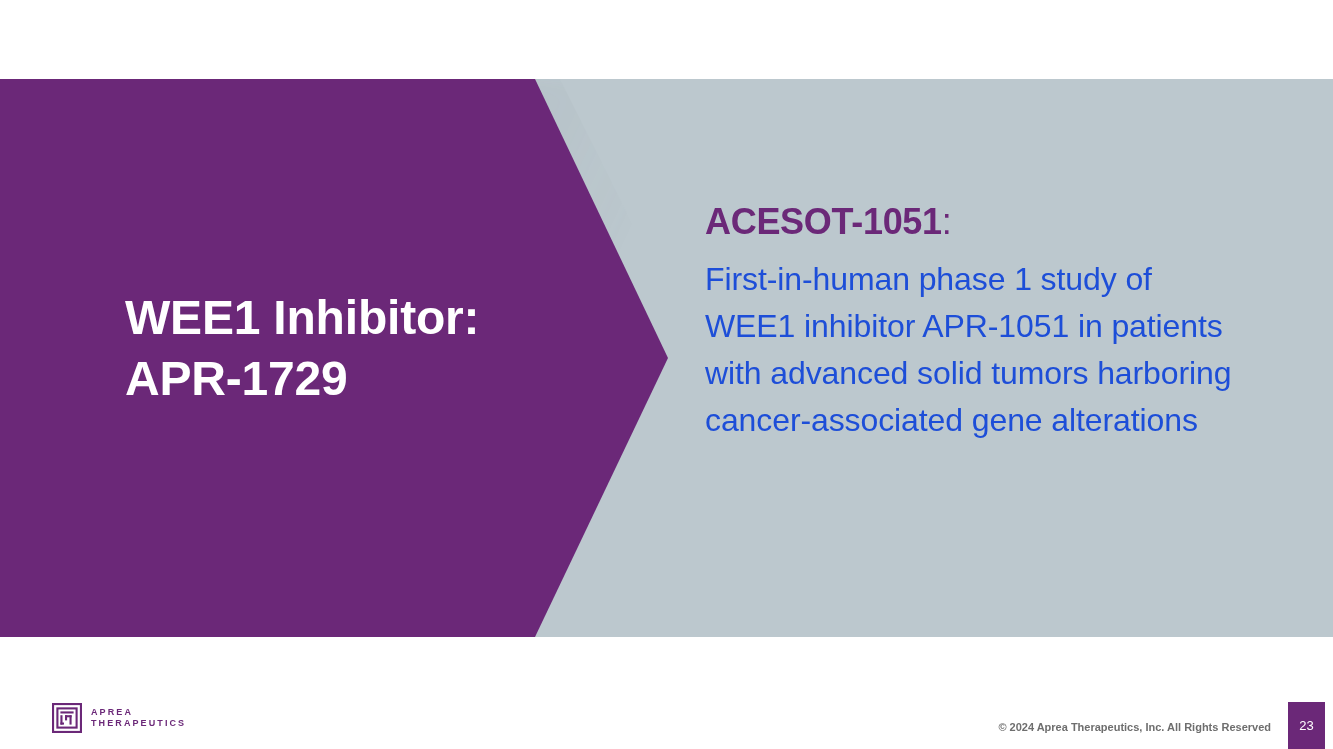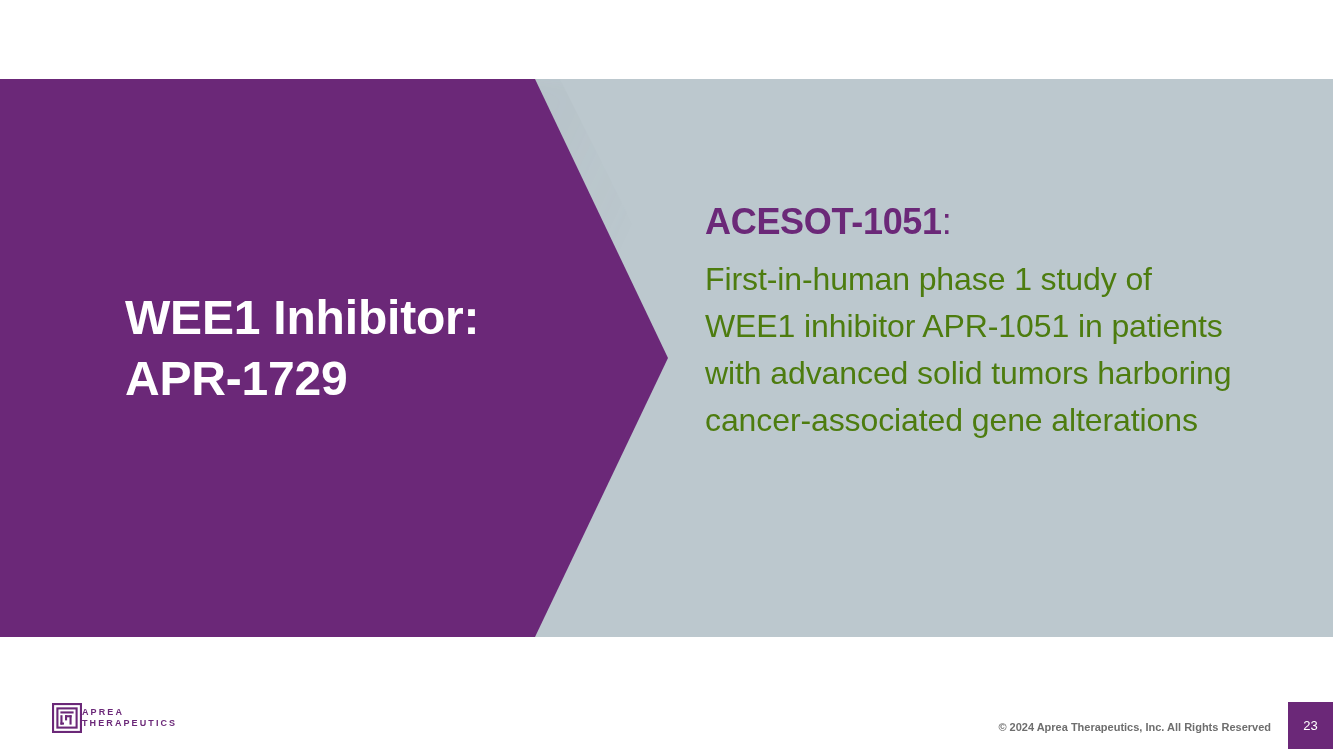--- a/index.html
+++ b/index.html
@@ -90,34 +90,35 @@
     font-size: 36px;
     font-weight: bold;
     line-height: 1.15;
     letter-spacing: -0.3px;
   }
   .copy-heading .colon {
     font-weight: normal;
   }
   .copy-body {
     margin: 0;
-    color: #4d7c0f;
+    color: #1d4ed8;
     font-size: 32px;
     font-weight: normal;
     line-height: 1.47;
     letter-spacing: -0.1px;
   }
 
   
   .logo-lockup {
     position: absolute;
     left: 52px;
     top: 703px;
     display: flex;
     align-items: center;
+    gap: 9px;
   }
   .logo-mark {
     width: 30px;
     height: 30px;
     display: block;
   }
   .logo-words {
     display: flex;
     flex-direction: column;
     justify-content: center;
@@ -138,21 +139,21 @@
     color: #6e6e6e;
     font-size: 11px;
     font-weight: bold;
     white-space: nowrap;
   }
 
   .page-badge {
     position: absolute;
     left: 1288px;
     top: 702px;
-    width: 45px;
+    width: 37px;
     height: 47px;
     background: #6b2878;
     display: flex;
     align-items: center;
     justify-content: center;
   }
   .page-badge span {
     color: #ffffff;
     font-size: 13px;
     font-weight: normal;

